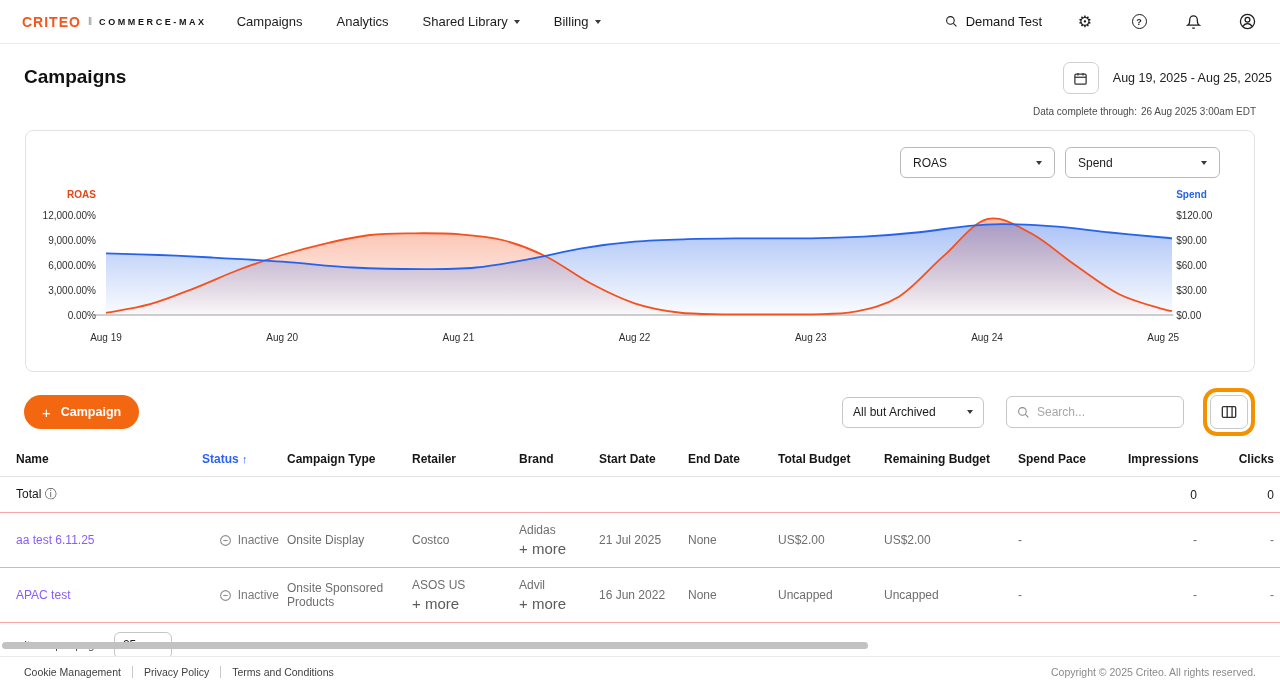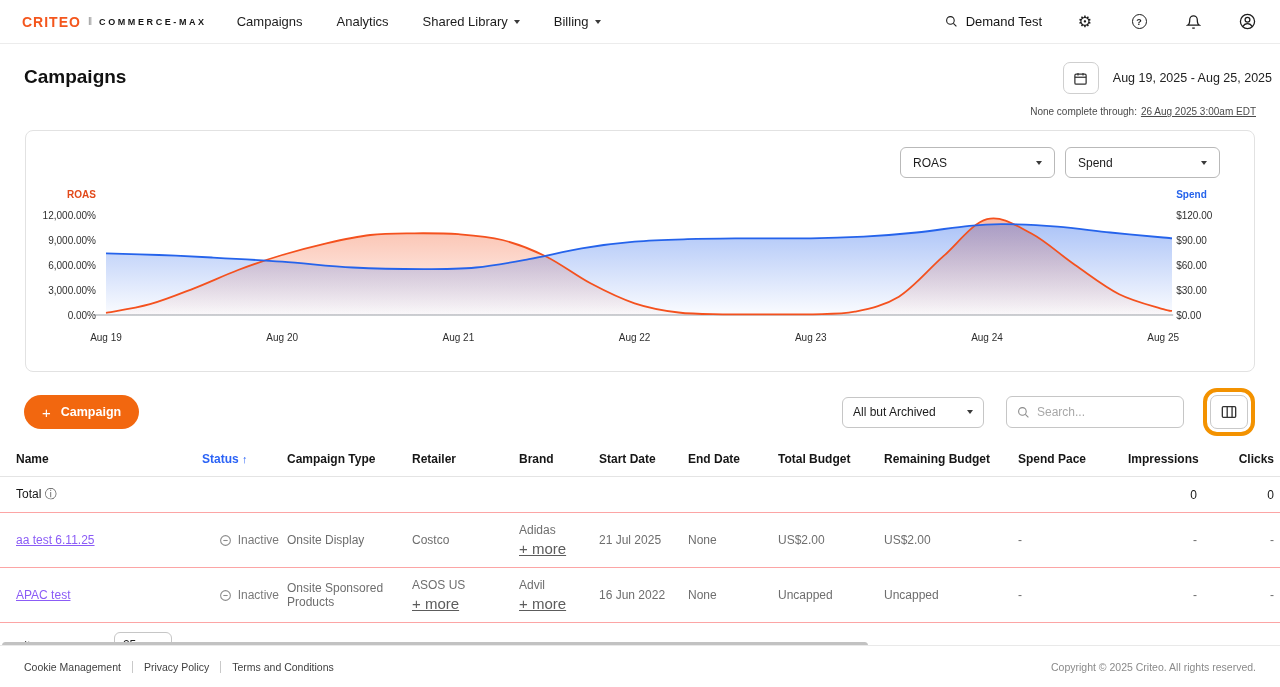--- a/index.html
+++ b/index.html
@@ -1,18 +1,18 @@
 <!DOCTYPE html>
 <html><head>
 <meta charset="utf-8">
 <style>
 *{margin:0;padding:0;box-sizing:border-box;font-family:"Liberation Sans",sans-serif;}
 html,body{width:1280px;height:687px;background:#fff;overflow:hidden;}
 body{position:relative;color:#1a1a1a;}
-a{text-decoration:underline;color:inherit;cursor:pointer;}
+a{color:inherit;cursor:pointer;}
 button{font-family:inherit;background:none;border:none;cursor:pointer;}
 
 
 .nav{height:44px;border-bottom:1px solid #ececec;display:flex;align-items:center;padding:0 22px;background:#fff;}
 .logo{display:flex;align-items:center;gap:7px;cursor:pointer;justify-content:center;}
 .logo-primary{color:#f4561d;font-weight:bold;font-size:14px;letter-spacing:1px;}
 .logo-sep{color:#8a8a8a;font-size:10px;}
 .logo-secondary{font-size:9px;font-weight:bold;letter-spacing:2.6px;color:#141414;}
 .nav-items{display:flex;gap:34px;margin-left:30px;font-size:13px;color:#1c1c1c;}
 .nav-item{display:flex;align-items:center;gap:6px;cursor:pointer;}
@@ -71,21 +71,21 @@
 .ipp-select{width:58px;height:27px;border:1px solid #c6c6c6;border-radius:6px;display:flex;align-items:center;justify-content:space-between;padding:0 8px;margin-left:10px;font-size:12px;color:#222;background:#fff;cursor:pointer;}
 .pag-right{margin-left:auto;display:flex;align-items:center;gap:6px;}
 .range{margin-right:14px;color:#5a5a5a;}
 .chev{width:28px;height:28px;display:flex;align-items:center;justify-content:center;font-size:17px;color:#3a3a3a;}
 .chev.disabled{color:#c8c8c8;}
 .page-btn{width:28px;height:28px;border-radius:6px;font-size:12.5px;color:#333;}
 .page-btn.active{background:#d8e6f8;color:#1d4f91;}
 
 
 .hscroll{position:absolute;left:2px;top:642px;width:866px;height:7px;background:#c2c2c2;border-radius:4px;cursor:grab;}
-.footer{position:absolute;left:0;bottom:0;width:1280px;height:42px;border-top:1px solid #e9e9e9;display:flex;align-items:center;padding:0 24px;font-size:10.5px;color:#3f3f3f;background:#fff;}
+.footer{position:absolute;left:0;bottom:0;width:1280px;height:31px;border-top:1px solid #e9e9e9;display:flex;align-items:center;padding:0 24px;font-size:10.5px;color:#3f3f3f;background:#fff;}
 .footer a{text-decoration:none;}
 .vdiv{width:1px;height:12px;background:#c9c9c9;margin:0 11px;}
 .copyright{margin-left:auto;color:#8a8a8a;}
 </style>
 </head>
 <body>
 
 <header class="nav">
   <div class="logo">
     <span class="logo-primary">CRITEO</span>
@@ -145,21 +145,21 @@
       <svg width="15" height="15" viewBox="0 0 24 24" fill="none" stroke="#333" stroke-width="2">
           <rect x="3" y="5" width="18" height="16" rx="2"></rect>
           <line x1="3" y1="10" x2="21" y2="10"></line>
           <line x1="8" y1="3" x2="8" y2="7"></line>
           <line x1="16" y1="3" x2="16" y2="7"></line>
         </svg>
     </button>
     <span class="date-text">Aug 19, 2025 - Aug 25, 2025</span>
   </div>
   <div class="data-complete">
-    <span>None complete through:</span><a>26 Aug 2025 3:00am EDT</a>
+    <span>Data complete through:</span><a>26 Aug 2025 3:00am EDT</a>
   </div>
 </section>
 
 <section class="chart-card">
   <div class="chart-controls">
     <div class="chart-select">
       <span>ROAS</span>
       <span class="tri"></span>
     </div>
     <div class="chart-select">

